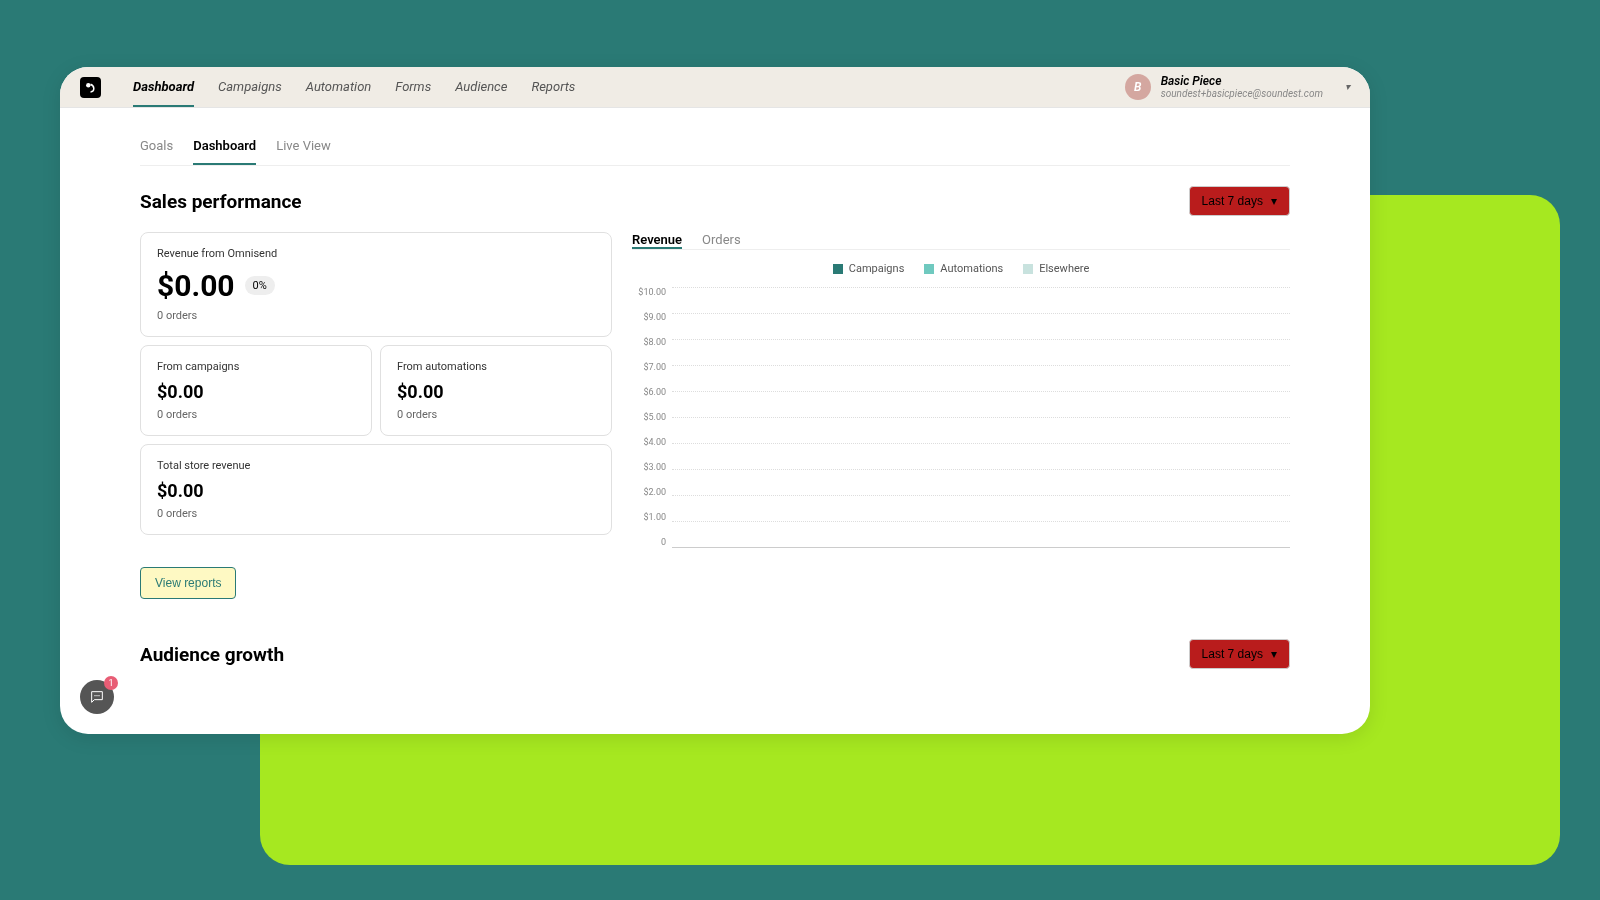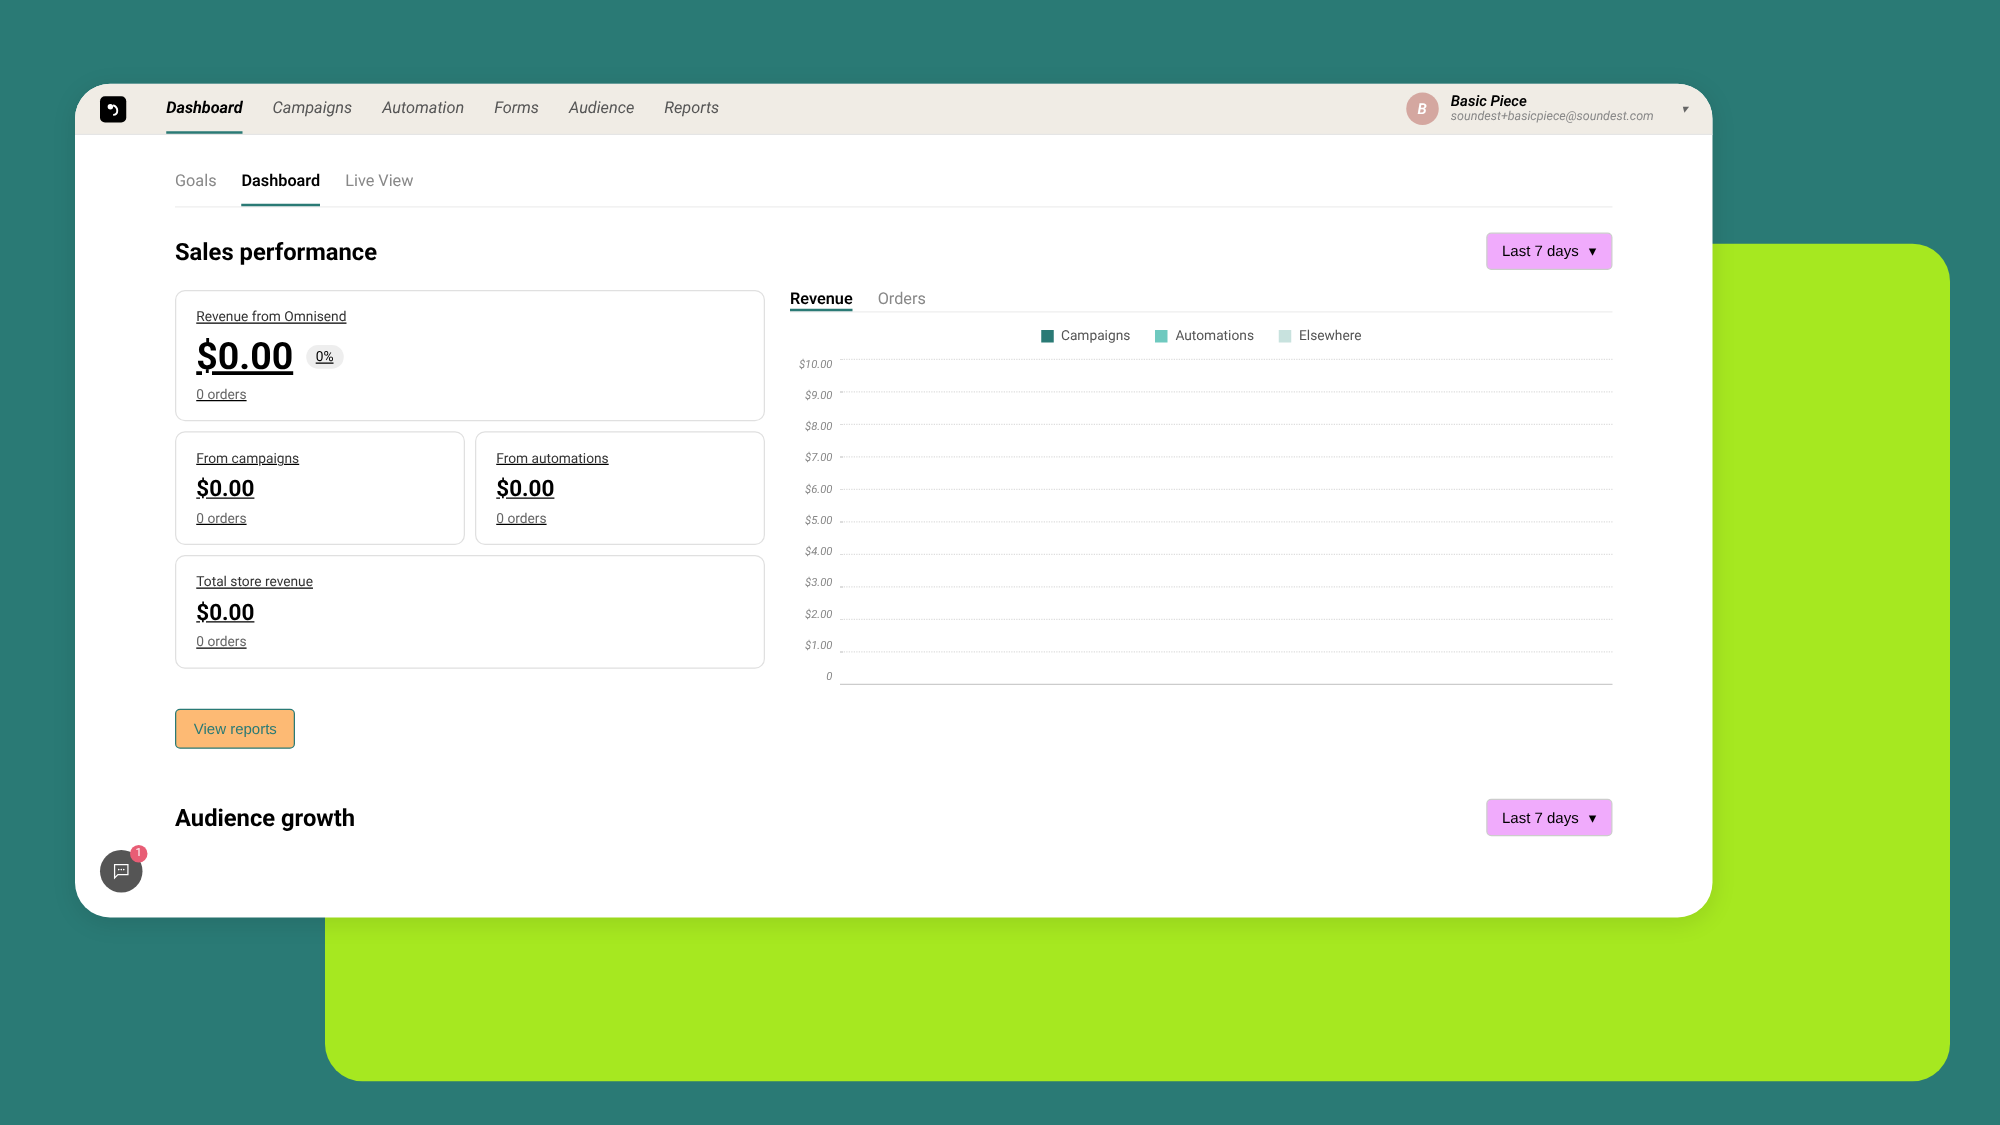--- a/index.html
+++ b/index.html
@@ -127,33 +127,33 @@
   align-items: center;
   margin-bottom: 16px;
 }
 .section-title {
   font-size: 19px;
   font-weight: 700;
 }
 .range-btn {
   border: 1px solid #ccc;
   border-radius: 4px;
-  background: #f0abfc;
+  background: #b91c1c;
   padding: 7px 12px;
   font-size: 12px;
   cursor: pointer;
   display: flex;
   align-items: center;
   gap: 8px;
 }
 .dashboard-row {
   display: flex;
   gap: 20px;
 }
-.cards-col { width: 472px; text-decoration: underline; }
+.cards-col { width: 472px; }
 .card {
   border: 1px solid #e0e0e0;
   border-radius: 8px;
   padding: 14px 16px;
   margin-bottom: 8px;
 }
 .card-label { font-size: 11px; color: #333; margin-bottom: 8px; }
 .card-value-big {
   font-size: 30px;
   font-weight: 700;
@@ -168,21 +168,21 @@
   border-radius: 10px;
   font-weight: 400;
 }
 .card-value { font-size: 18px; font-weight: 700; margin-bottom: 6px; }
 .card-sub { font-size: 11px; color: #666; margin-top: 6px; }
 .cards-pair { display: flex; gap: 8px; }
 .cards-pair .card { flex: 1; }
 .view-reports-btn {
   border: 1px solid #2a7a75;
   color: #2a7a75;
-  background: #fdba74;
+  background: #fef9c3;
   font-size: 12px;
   padding: 8px 14px;
   border-radius: 4px;
   cursor: pointer;
   margin-top: 24px;
 }
 .chart-col { flex: 1; }
 .chart-tabs {
   display: flex;
   gap: 20px;
@@ -207,21 +207,20 @@
   margin: 12px 0;
   font-size: 11px;
   color: #555;
 }
 .legend-item { display: flex; align-items: center; gap: 6px; }
 .legend-sw { width: 10px; height: 10px; }
 .chart-body {
   height: 260px;
   position: relative;
   display: flex;
-  font-style: italic;
 }
 .y-axis {
   width: 40px;
   display: flex;
   flex-direction: column;
   justify-content: space-between;
   font-size: 9px;
   color: #888;
   text-align: right;
   padding-right: 6px;

